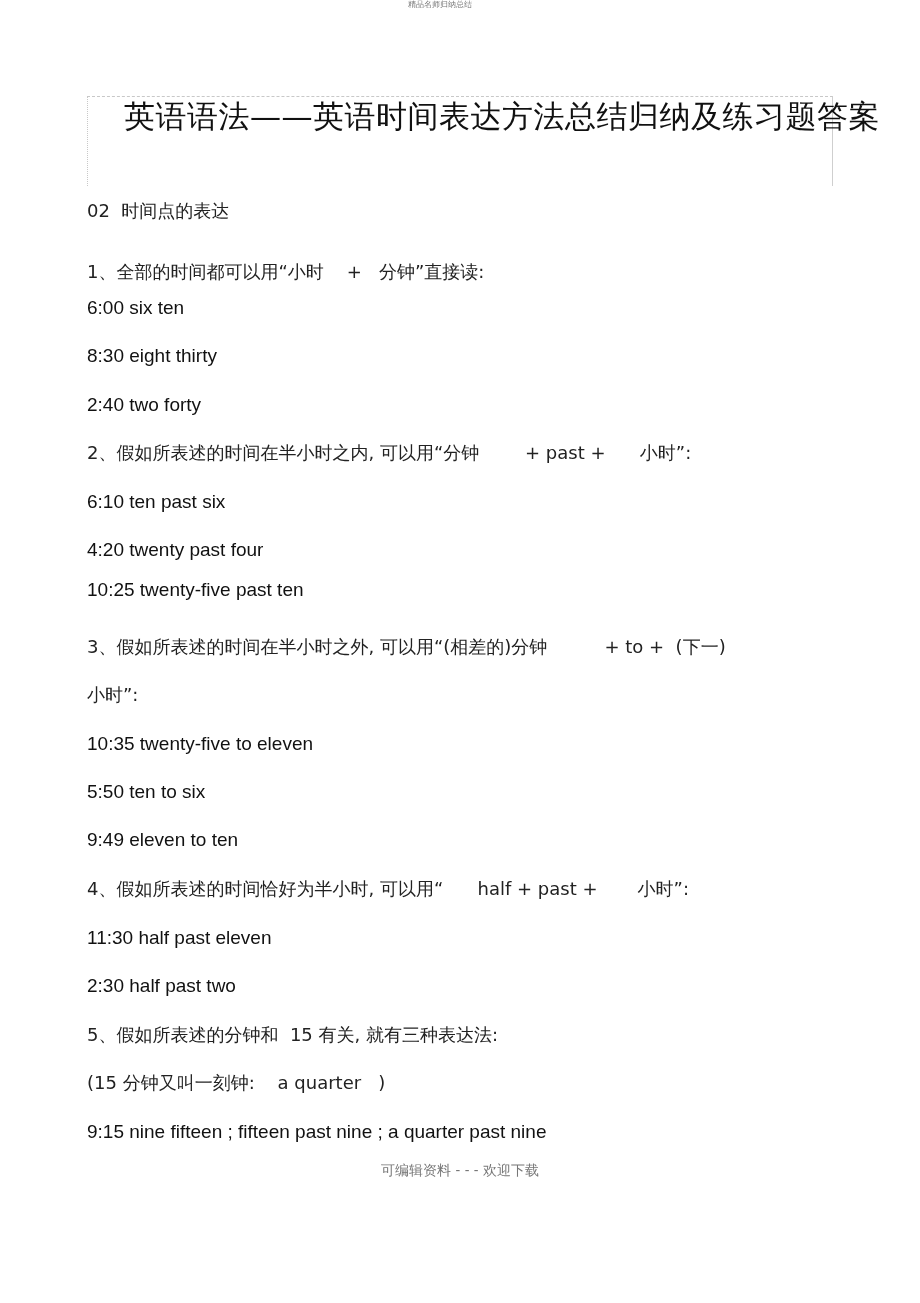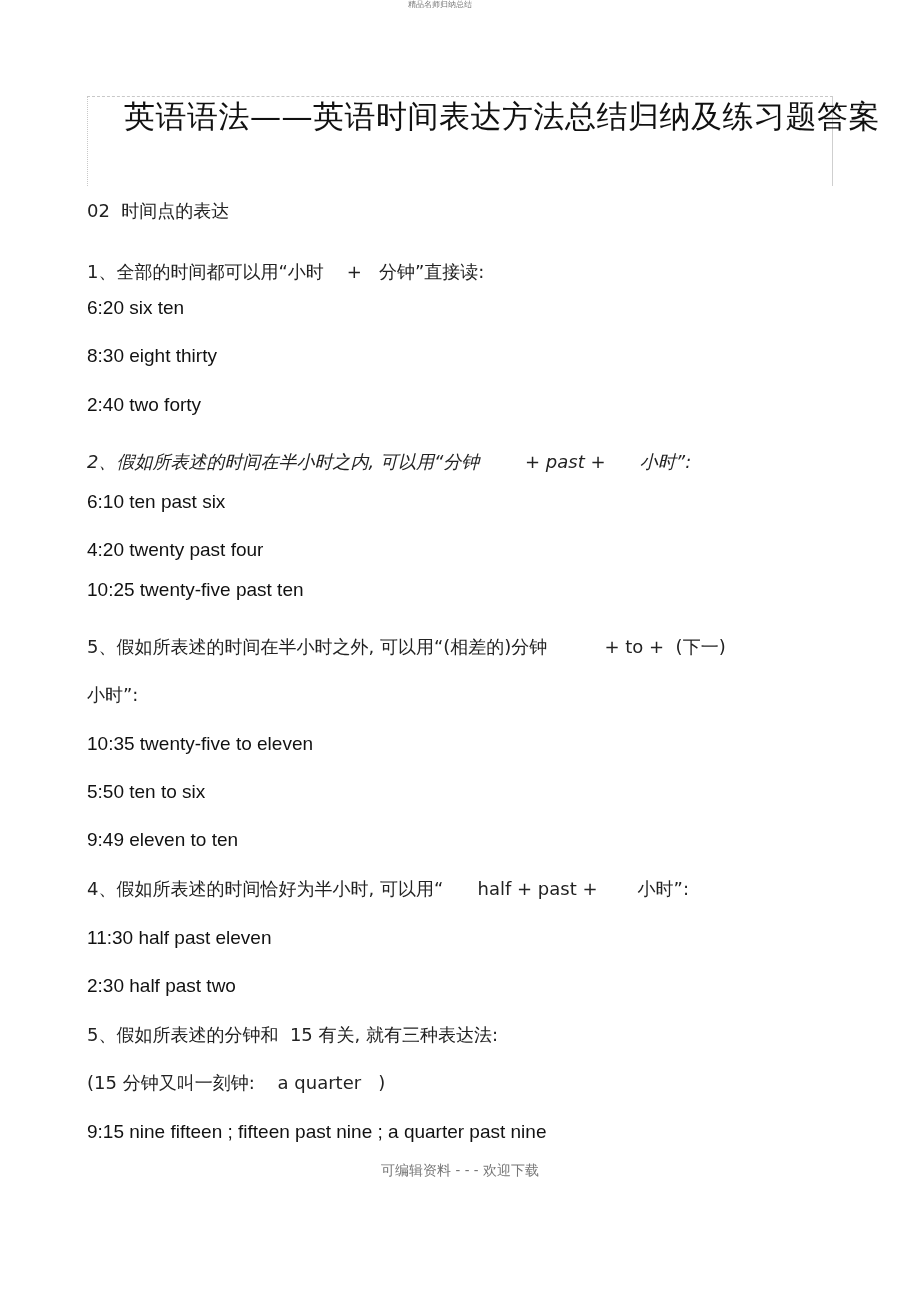--- a/index.html
+++ b/index.html
@@ -78,30 +78,30 @@
 
 <div class="page-header">精品名师归纳总结</div>
 
 <div class="title-box">
   <div class="title">英语语法——英语时间表达方法总结归纳及练习题答案</div>
 </div>
 
 <div class="line cjk" style="top:199px;">02  时间点的表达</div>
 
 <div class="line cjk" style="top:260px;">1、全部的时间都可以用“小时    +   分钟”直接读:</div>
-<div class="line" style="top:296px;">6:20 six ten</div>
+<div class="line" style="top:296px;">6:00 six ten</div>
 <div class="line" style="top:344px;">8:30 eight thirty</div>
 <div class="line" style="top:393px;">2:40 two forty</div>
 
-<div class="line cjk" style="top:450px;font-style:italic;">2、假如所表述的时间在半小时之内, 可以用“分钟        + past +      小时”:</div>
+<div class="line cjk" style="top:441px;">2、假如所表述的时间在半小时之内, 可以用“分钟        + past +      小时”:</div>
 <div class="line" style="top:490px;">6:10 ten past six</div>
 <div class="line" style="top:538px;">4:20 twenty past four</div>
 <div class="line" style="top:578px;">10:25 twenty-five past ten</div>
 
-<div class="line cjk" style="top:635px;">5、假如所表述的时间在半小时之外, 可以用“(相差的)分钟          + to +  (下一)</div>
+<div class="line cjk" style="top:635px;">3、假如所表述的时间在半小时之外, 可以用“(相差的)分钟          + to +  (下一)</div>
 <div class="line cjk" style="top:683px;">小时”:</div>
 <div class="line" style="top:732px;">10:35 twenty-five to eleven</div>
 <div class="line" style="top:780px;">5:50 ten to six</div>
 <div class="line" style="top:828px;">9:49 eleven to ten</div>
 
 <div class="line cjk" style="top:877px;">4、假如所表述的时间恰好为半小时, 可以用“      half + past +       小时”:</div>
 <div class="line" style="top:926px;">11:30 half past eleven</div>
 <div class="line" style="top:974px;">2:30 half past two</div>
 
 <div class="line cjk" style="top:1023px;">5、假如所表述的分钟和  15 有关, 就有三种表达法:</div>

